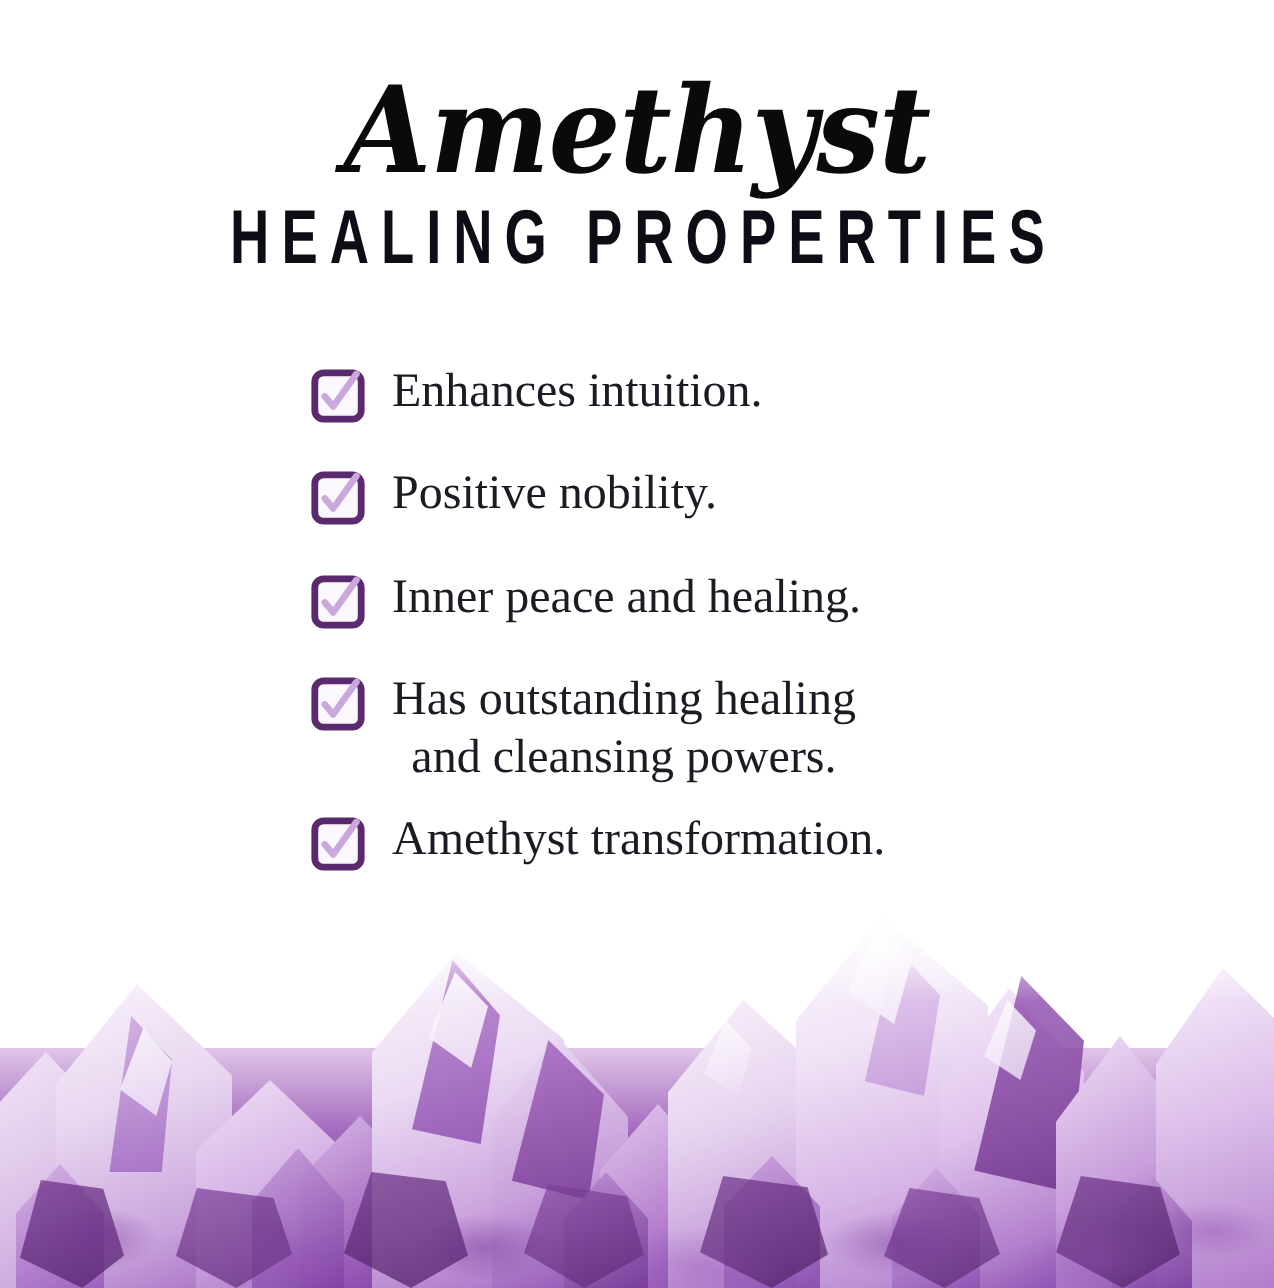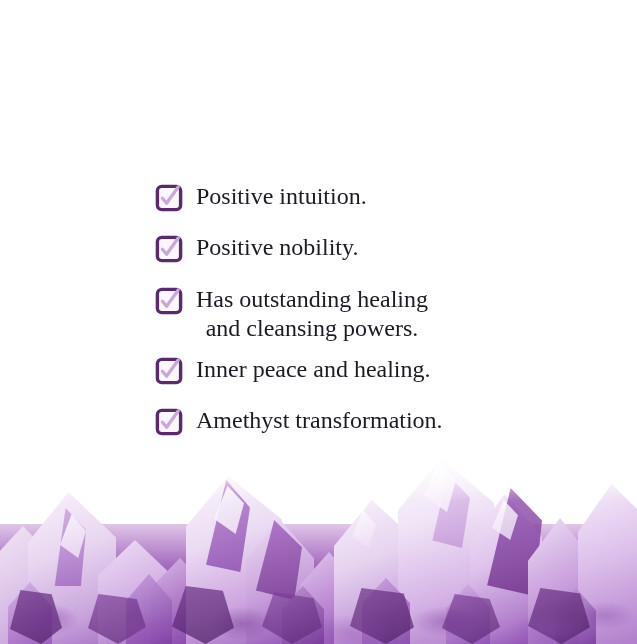--- a/index.html
+++ b/index.html
@@ -133,62 +133,66 @@
     width: 637px; height: 62px;
     background: linear-gradient(to bottom, #ffffff 0%, rgba(255,255,255,.85) 35%, rgba(255,255,255,0) 100%);
     pointer-events: none;
   }
 </style>
 </head>
 <body>
 
 <div id="poster">
 
+  <div class="header">
+    <div class="title">Amethyst</div>
+    <div class="subtitle">HEALING PROPERTIES</div>
+  </div>
 
   <div class="list">
 
     <div class="item">
       <span class="checkbox">
         <svg width="26" height="26" viewBox="0 0 26 26">
           <rect x="1.4" y="1.4" width="23.2" height="23.2" rx="4.4" ry="4.4" fill="#FBF8FD" stroke="#5B2A6E" stroke-width="3.4"></rect>
           <path d="M6.4 13.2 L10.6 18.2 L22.2 2.0" fill="none" stroke="#C9A8DC" stroke-width="3.3" stroke-linecap="round" stroke-linejoin="round"></path>
         </svg>
       </span>
-      <span class="item-text single">Positive intuition.</span>
+      <span class="item-text single">Enhances intuition.</span>
     </div>
 
     <div class="item">
       <span class="checkbox">
         <svg width="26" height="26" viewBox="0 0 26 26">
           <rect x="1.4" y="1.4" width="23.2" height="23.2" rx="4.4" ry="4.4" fill="#FBF8FD" stroke="#5B2A6E" stroke-width="3.4"></rect>
           <path d="M6.4 13.2 L10.6 18.2 L22.2 2.0" fill="none" stroke="#C9A8DC" stroke-width="3.3" stroke-linecap="round" stroke-linejoin="round"></path>
         </svg>
       </span>
       <span class="item-text single">Positive nobility.</span>
+    </div>
+
+    <div class="item">
+      <span class="checkbox">
+        <svg width="26" height="26" viewBox="0 0 26 26">
+          <rect x="1.4" y="1.4" width="23.2" height="23.2" rx="4.4" ry="4.4" fill="#FBF8FD" stroke="#5B2A6E" stroke-width="3.4"></rect>
+          <path d="M6.4 13.2 L10.6 18.2 L22.2 2.0" fill="none" stroke="#C9A8DC" stroke-width="3.3" stroke-linecap="round" stroke-linejoin="round"></path>
+        </svg>
+      </span>
+      <span class="item-text single">Inner peace and healing.</span>
     </div>
 
     <div class="item two-line">
       <span class="checkbox">
         <svg width="26" height="26" viewBox="0 0 26 26">
           <rect x="1.4" y="1.4" width="23.2" height="23.2" rx="4.4" ry="4.4" fill="#FBF8FD" stroke="#5B2A6E" stroke-width="3.4"></rect>
           <path d="M6.4 13.2 L10.6 18.2 L22.2 2.0" fill="none" stroke="#C9A8DC" stroke-width="3.3" stroke-linecap="round" stroke-linejoin="round"></path>
         </svg>
       </span>
       <span class="item-text">Has outstanding healing
 and cleansing powers.</span>
-    </div>
-
-    <div class="item">
-      <span class="checkbox">
-        <svg width="26" height="26" viewBox="0 0 26 26">
-          <rect x="1.4" y="1.4" width="23.2" height="23.2" rx="4.4" ry="4.4" fill="#FBF8FD" stroke="#5B2A6E" stroke-width="3.4"></rect>
-          <path d="M6.4 13.2 L10.6 18.2 L22.2 2.0" fill="none" stroke="#C9A8DC" stroke-width="3.3" stroke-linecap="round" stroke-linejoin="round"></path>
-        </svg>
-      </span>
-      <span class="item-text single">Inner peace and healing.</span>
     </div>
 
     <div class="item last">
       <span class="checkbox">
         <svg width="26" height="26" viewBox="0 0 26 26">
           <rect x="1.4" y="1.4" width="23.2" height="23.2" rx="4.4" ry="4.4" fill="#FBF8FD" stroke="#5B2A6E" stroke-width="3.4"></rect>
           <path d="M6.4 13.2 L10.6 18.2 L22.2 2.0" fill="none" stroke="#C9A8DC" stroke-width="3.3" stroke-linecap="round" stroke-linejoin="round"></path>
         </svg>
       </span>
       <span class="item-text single">Amethyst transformation.</span>

